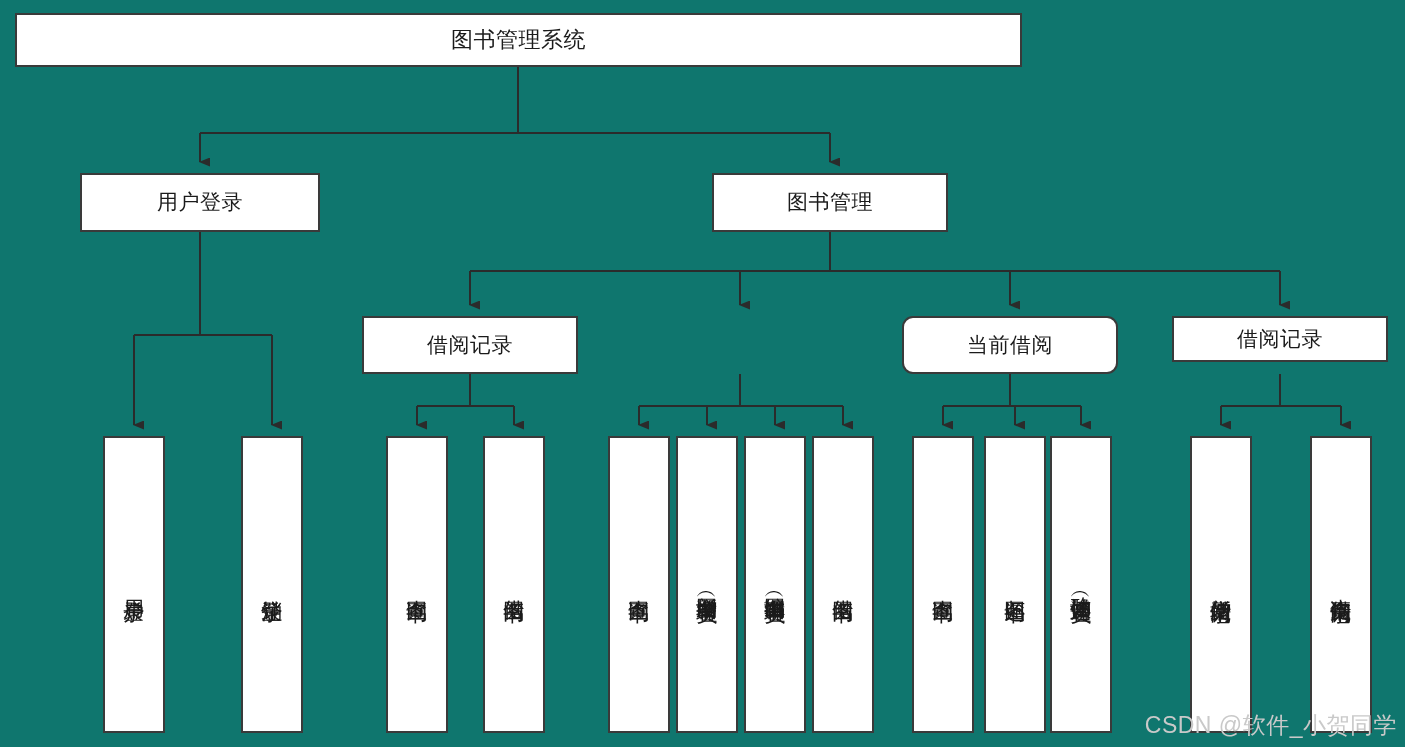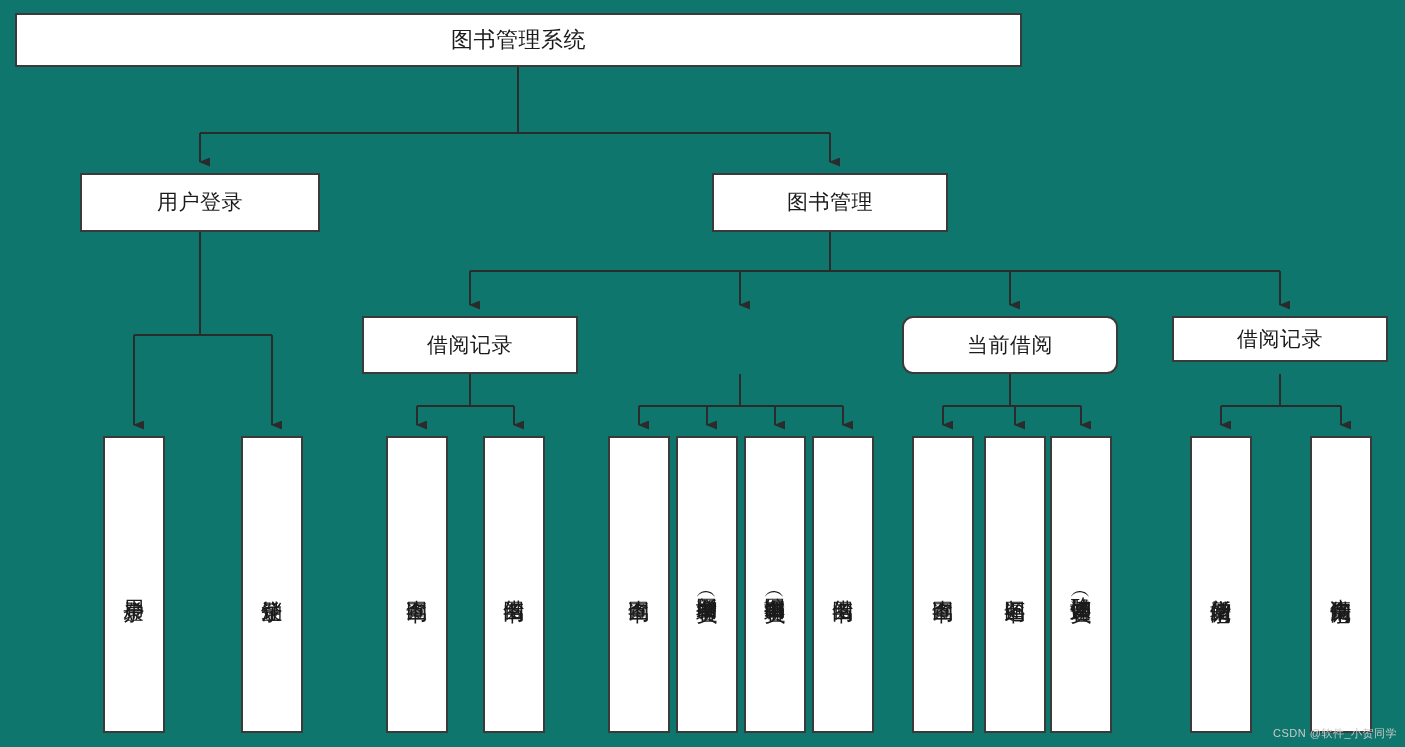--- a/index.html
+++ b/index.html
@@ -52,21 +52,21 @@
     max-height: 100%;
   }
   .node-box.root .node-label {
     font-size: 22px;
   }
   #watermark {
     position: absolute;
     right: 8px;
     bottom: 6px;
     color: #c9c9c9;
-    font-size: 11px;
+    font-size: 23px;
     letter-spacing: 0.5px;
     white-space: nowrap;
     pointer-events: none;
   }
 </style>
 </head>
 <body>
 
 <div id="canvas">
 

